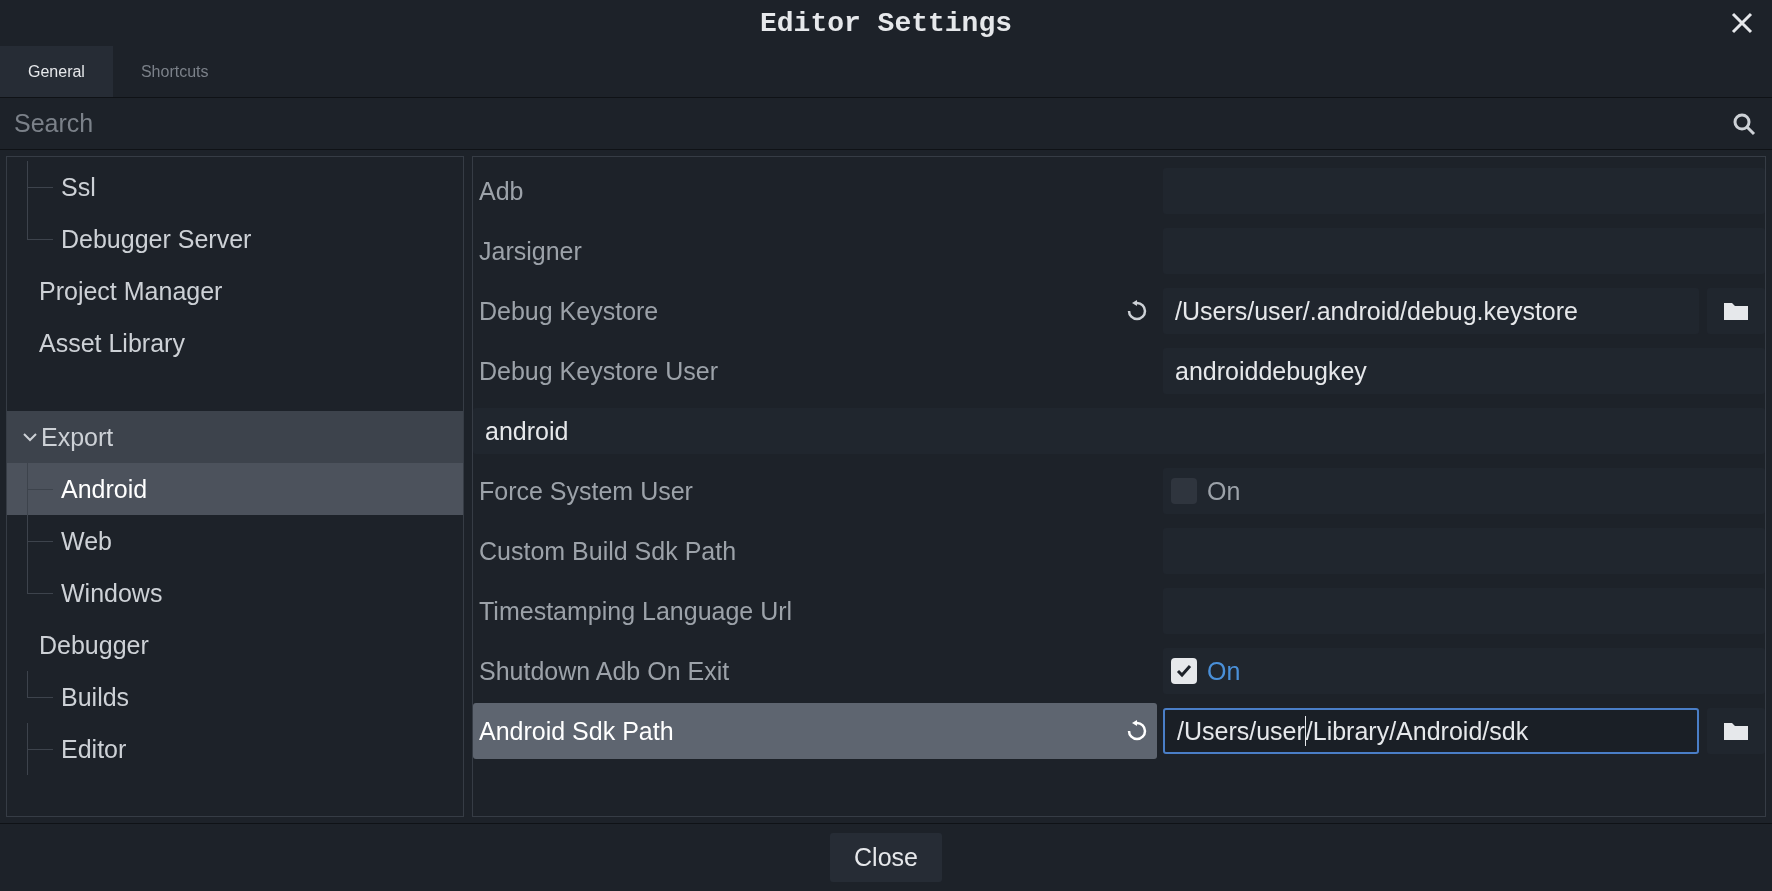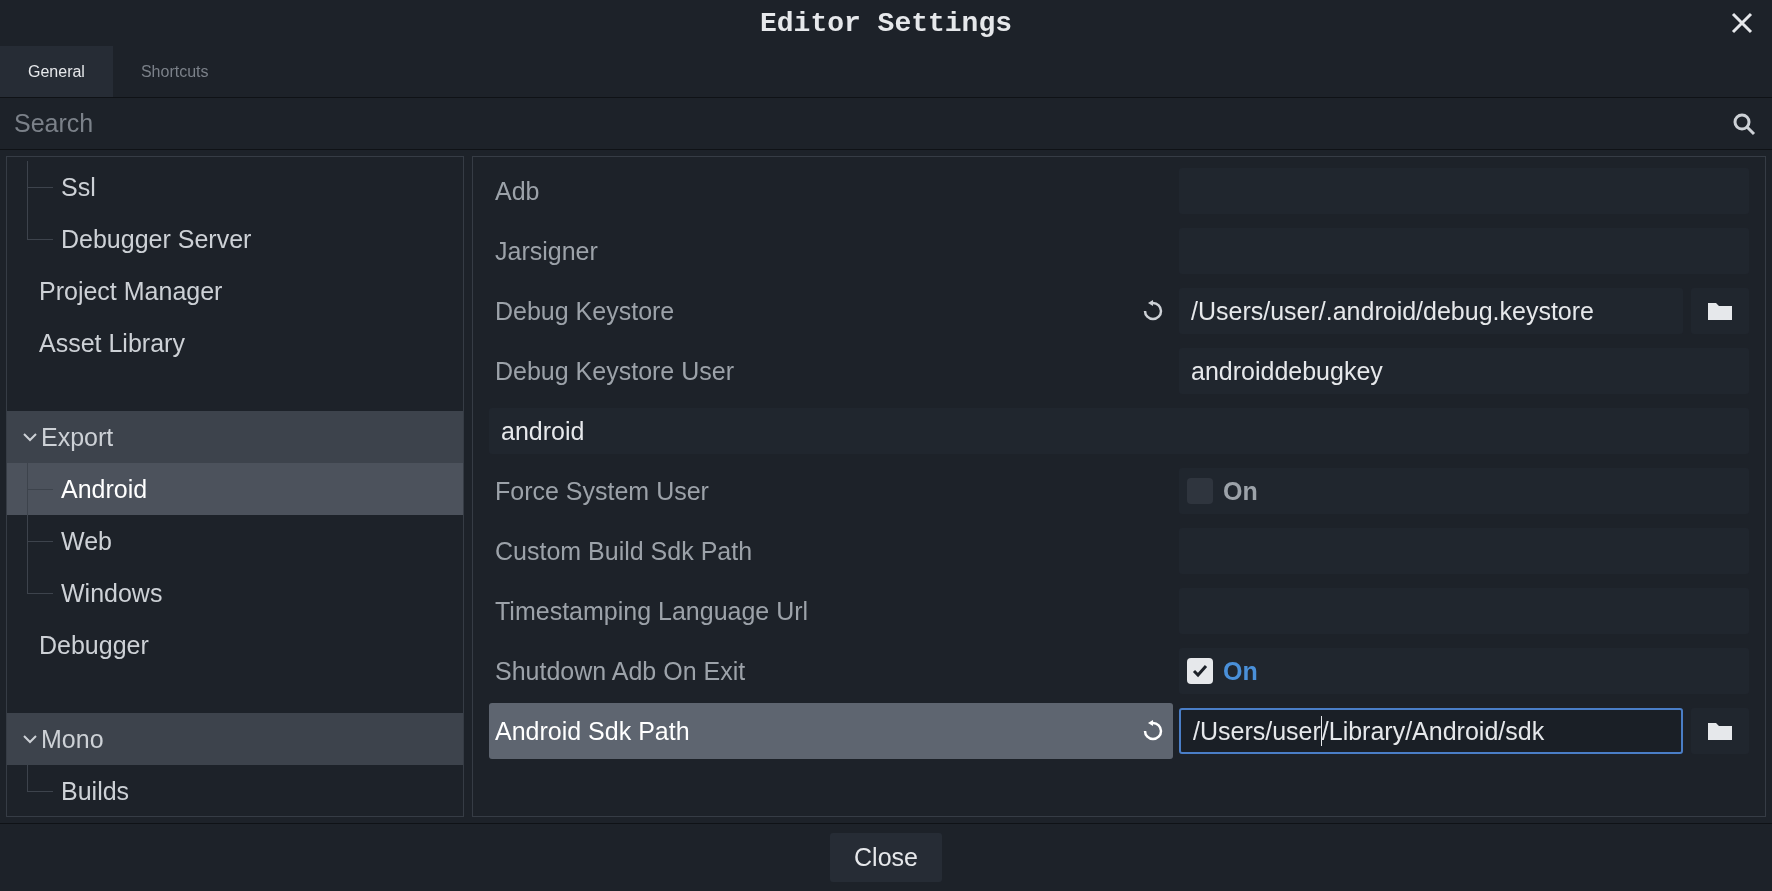--- a/index.html
+++ b/index.html
@@ -170,21 +170,21 @@
   margin-right: 2px;
 }
 .chevron svg { fill: #cdd1d6; }
 
 
 .props {
   flex: 1;
   background: #1d2229;
   border: 1px solid #363c45;
   overflow-y: auto;
-  padding: 6px 16px;
+  padding: 6px 0;
 }
 .prop-row {
   display: flex;
   align-items: center;
   height: 56px;
   gap: 6px;
   margin-bottom: 4px;
 }
 .prop-row.selected .prop-label {
   background: #5e6570;
@@ -238,21 +238,20 @@
   display: flex;
   align-items: center;
   justify-content: center;
 }
 .check.checked {
   background: #e6e8eb;
 }
 .check.checked svg { fill: #1d2229; }
 .on-label {
   color: #9ca2a9;
-  font-weight: bold;
 }
 .on-label.active {
   color: #4a90d9;
 }
 .folder-btn {
   width: 58px;
   height: 46px;
   background: #20262e;
   border-radius: 3px;
   display: flex;
@@ -352,28 +351,20 @@
       <span>Web</span>
     </div>
     <div class="tree-item level-1">
       <div class="tree-line short"></div>
         <div class="tree-line-h"></div>
       <span>Windows</span>
     </div>
     <div class="tree-item level-0 no-chevron">
       <span>Debugger</span>
     </div>
-    <div class="tree-item level-0 sel-row">
-      <span class="chevron">
-        <svg width="14" height="14" viewBox="0 0 14 14">
-            <path d="M1 4 L7 10 L13 4" stroke="#cdd1d6" stroke-width="2" fill="none"></path>
-          </svg>
-      </span>
-      <span>Mono</span>
-    </div>
     <div class="tree-item level-1">
       <div class="tree-line short"></div>
         <div class="tree-line-h"></div>
       <span>Builds</span>
     </div>
     <div class="tree-item level-1">
       <div class="tree-line"></div>
         <div class="tree-line-h"></div>
       <span>Editor</span>
     </div>

